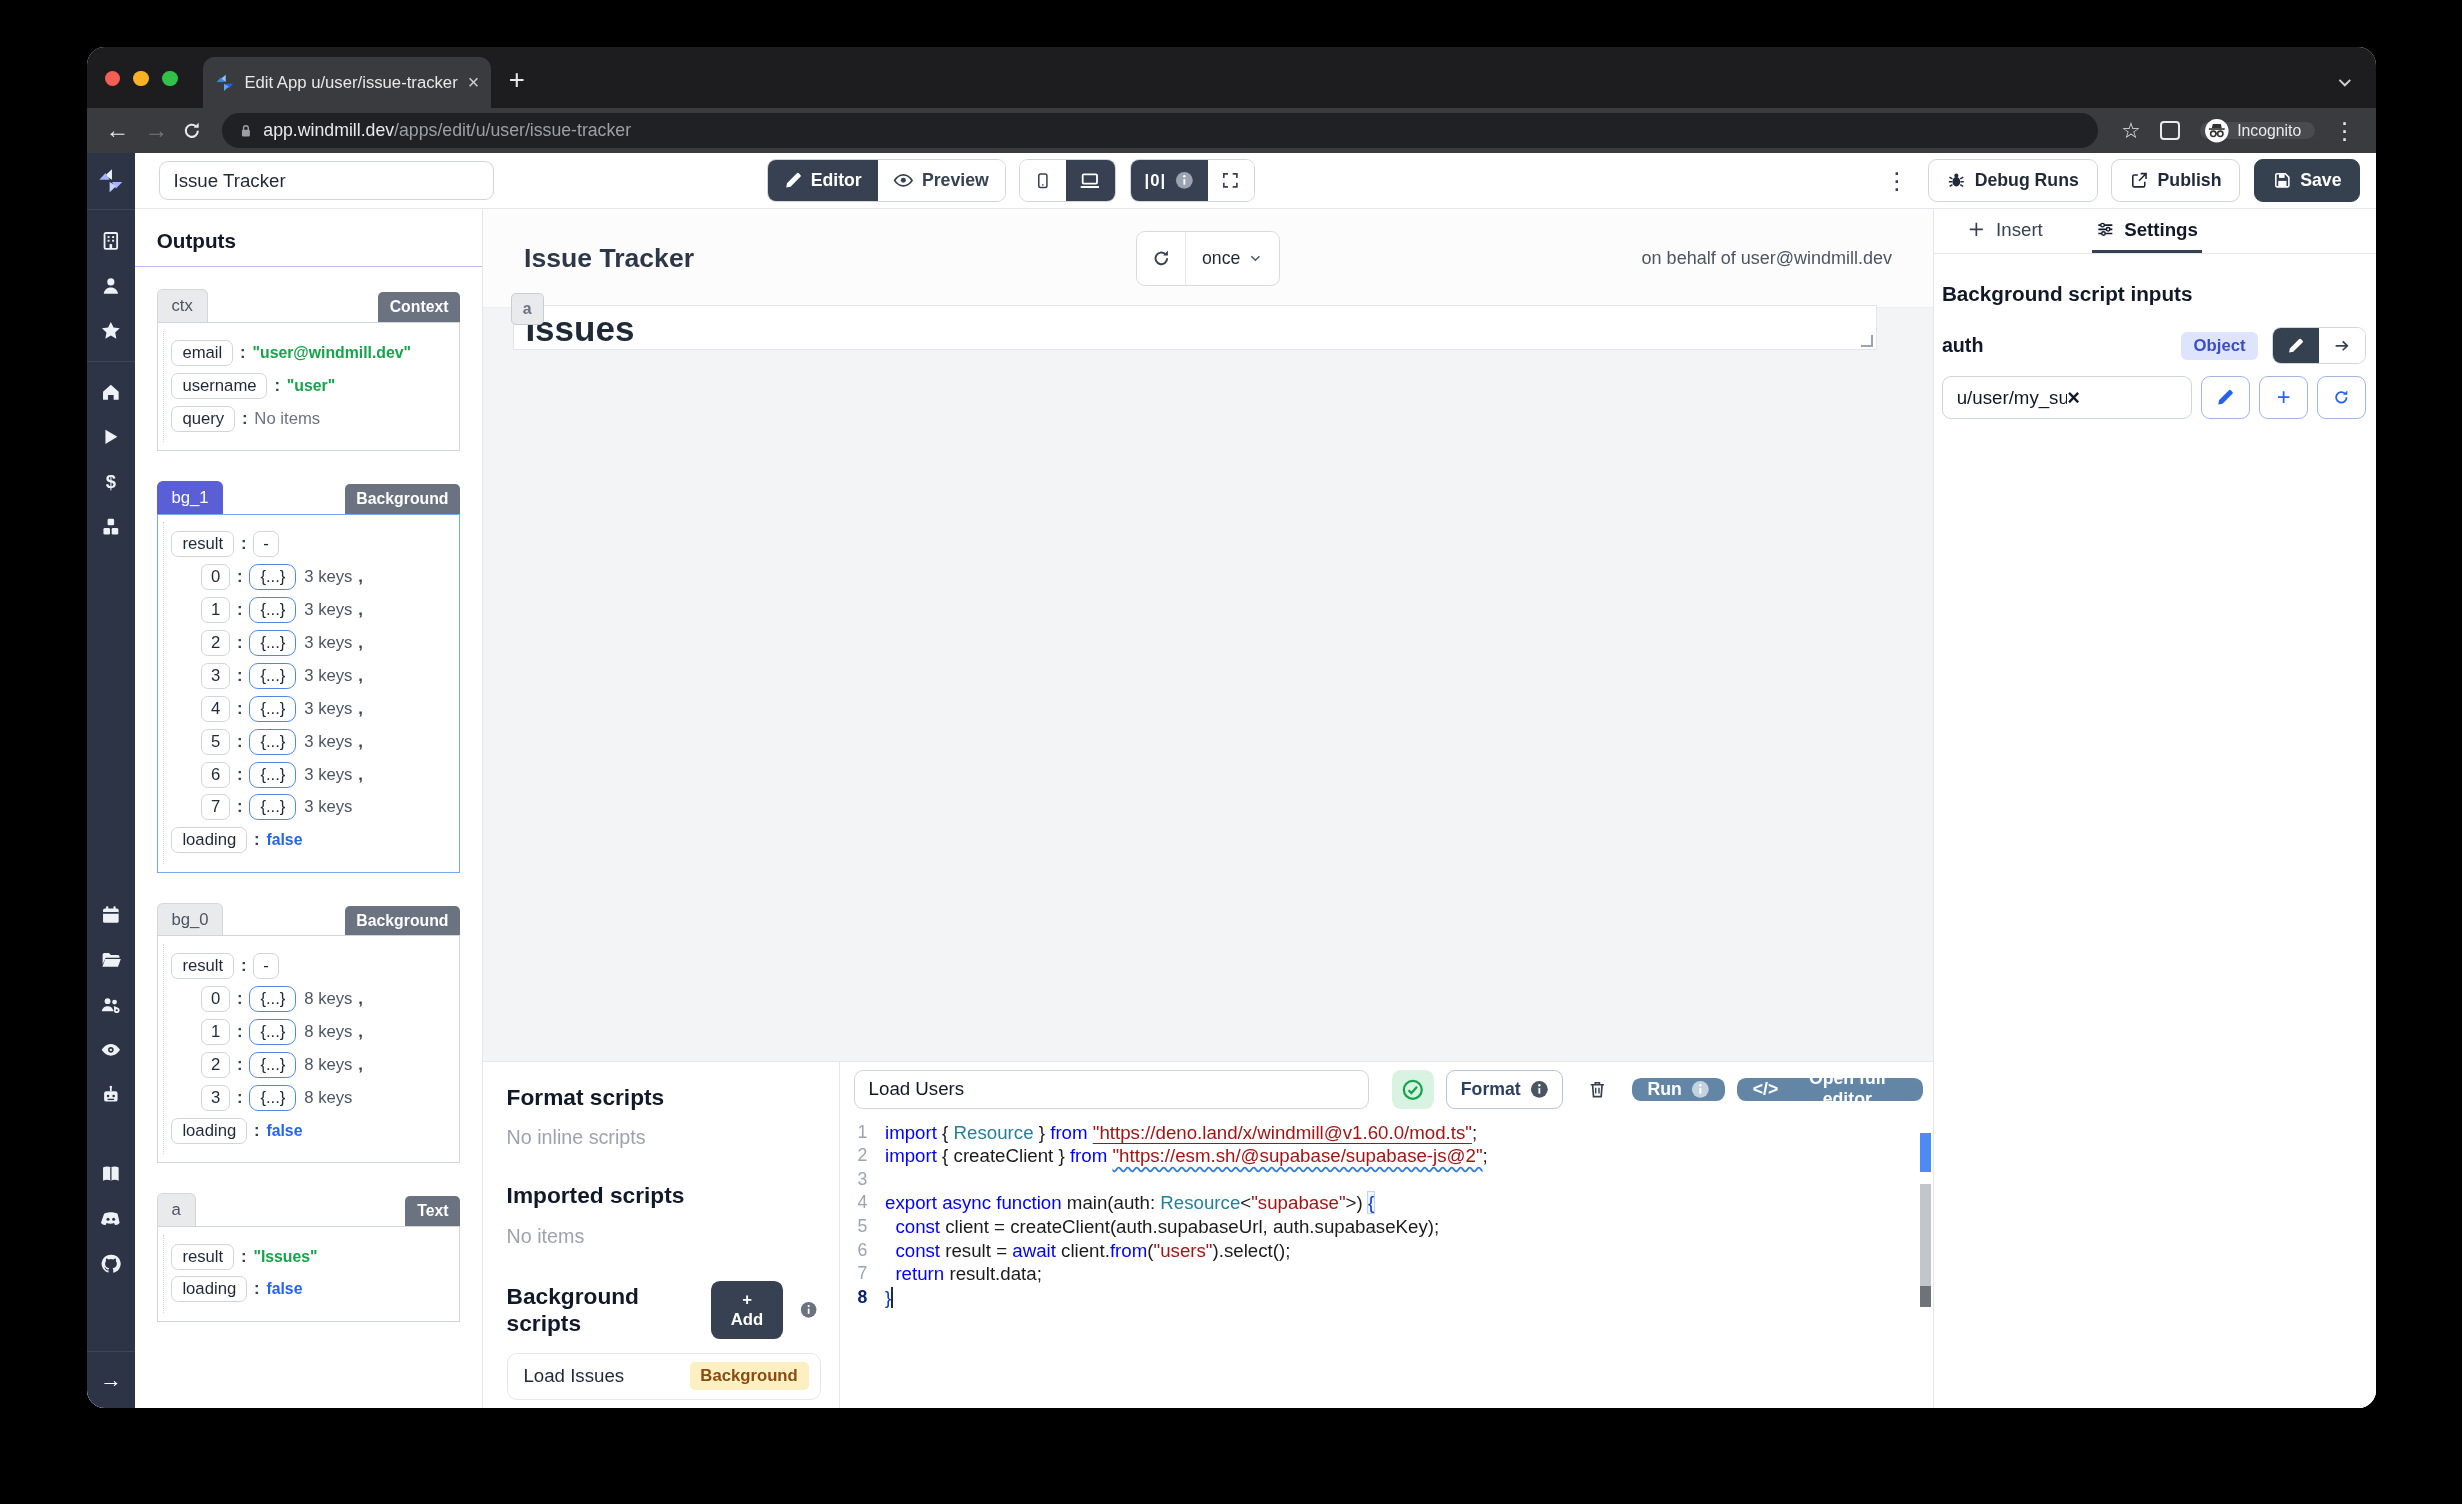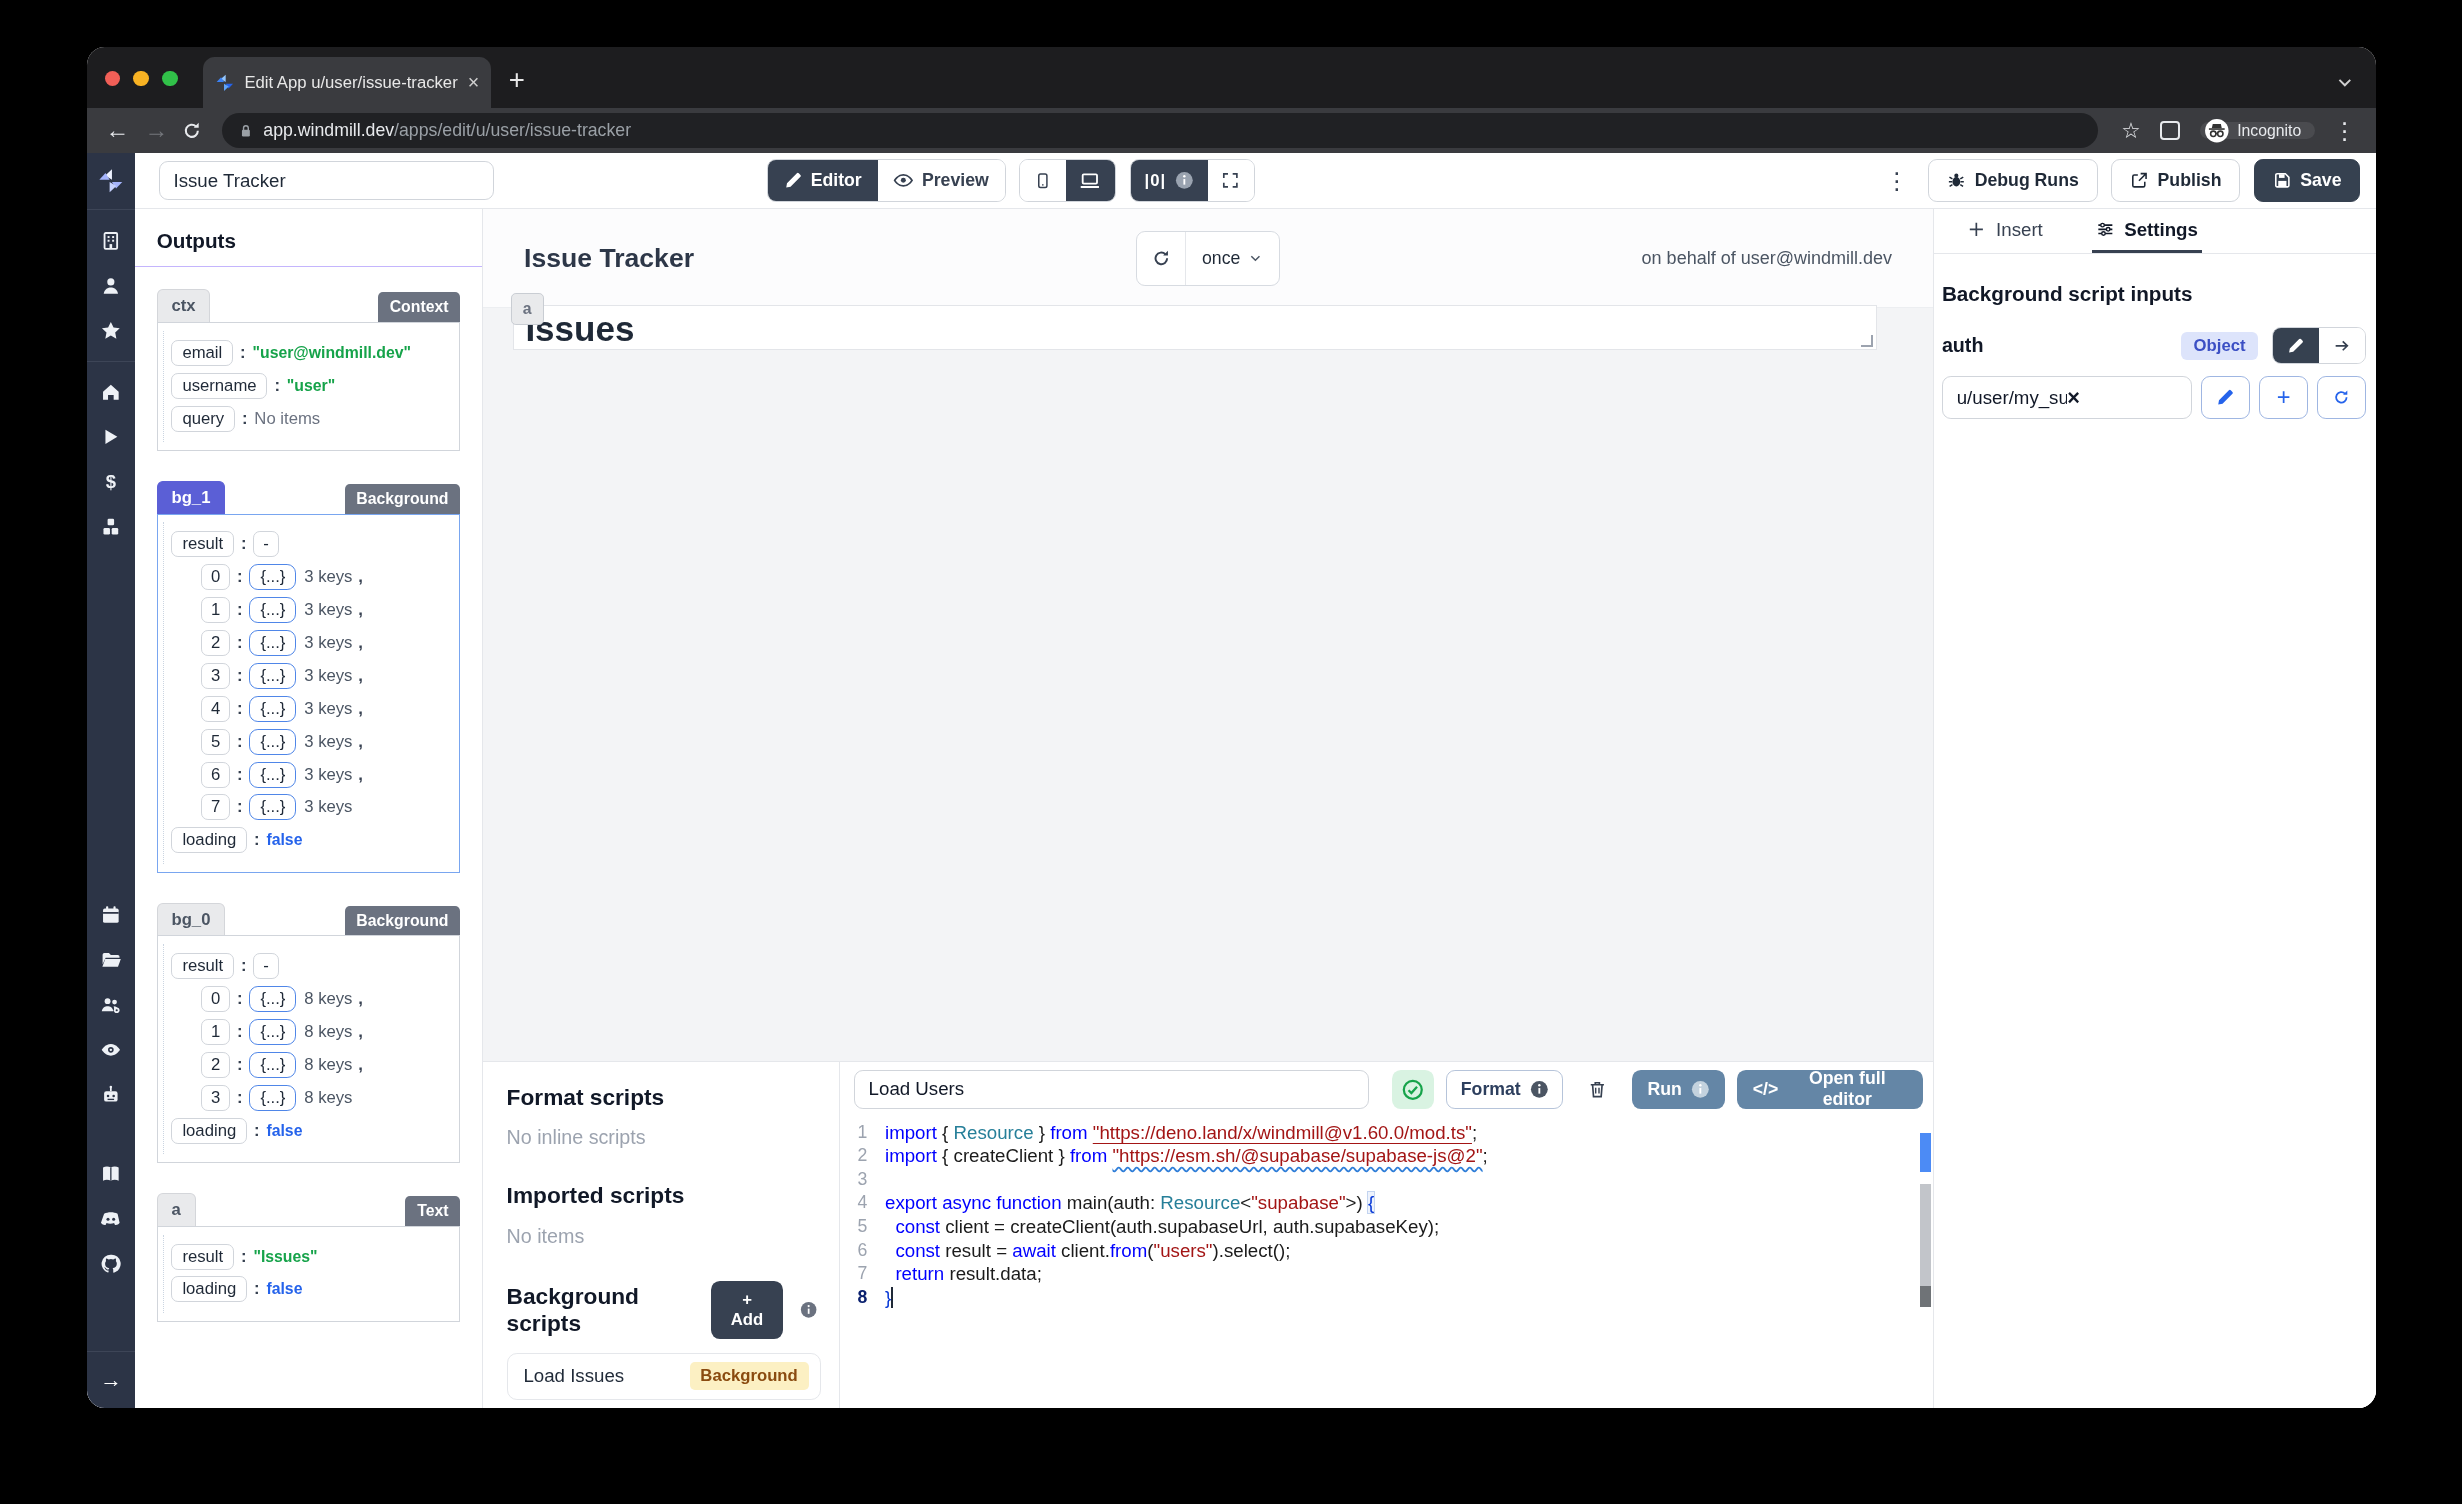--- a/index.html
+++ b/index.html
@@ -64,21 +64,21 @@
   .tbtn .ic{width:18.7px;height:18.7px;}
   .tbtn.dark{background:#364150;border-color:#364150;color:#fff;}
   
   .appbody{flex:1;display:flex;min-height:0;}
   
   .outputs{width:348px;flex:0 0 auto;border-right:1px solid #e5e7eb;padding:13.8px 0 0 0;overflow:hidden;background:#fff;}
   .out-title{font-size:20.7px;font-weight:800;color:#111827;padding:5.9px 21.7px 13.8px 21.7px;border-bottom:1px solid #c4b5fd;}
   .out-list{padding:21.7px 21.7px 0 21.7px;}
   .out-sec{margin-bottom:29.6px;}
   .out-head{display:flex;justify-content:space-between;align-items:flex-end;}
-  .out-tab{border:1px solid #d4d6da;background:#e9eaec;color:#4b5563;font-weight:700;font-size:16.7px;
+  .out-tab{border:1px solid #d4d6da;background:#e9eaec;color:#4b5563;font-weight:400;font-size:16.7px;
     padding:5.9px 13.8px;border-radius:5.9px 5.9px 0 0;border-bottom:none;}
   .out-tab.sel{background:#5b5fd6;border-color:#5b5fd6;color:#fff;}
   .out-badge{background:#6b7280;color:#fff;font-weight:700;font-size:15.8px;padding:5.9px 11.8px;border-radius:4.9px 4.9px 0 0;}
   .out-box{border:1px solid #d1d5db;background:#fff;padding:9.9px 11.8px 11.8px 13.8px;position:relative;}
   .out-box.sel{border-color:#79a6f0;}
   .out-box::before{content:"";position:absolute;left:4.9px;top:7.9px;bottom:7.9px;border-left:1px dotted #cbd5e1;}
   .orow{display:flex;align-items:center;margin:6.9px 0;font-size:16.7px;color:#374151;white-space:nowrap;}
   .orow.indent{margin-left:29.6px;}
   .pill{border:1px solid #d1d5db;border-radius:6.9px;padding:2px 9.9px;font-size:16.7px;color:#1f2937;background:#fff;}
   .pill.small{padding:2px 8.9px;}
@@ -121,21 +121,21 @@
   
   .codep{flex:1;display:flex;flex-direction:column;min-width:0;}
   .codehead{display:flex;align-items:center;gap:11.8px;padding:7.9px 9.9px 7.9px 13.8px;flex:0 0 auto;}
   .codename{width:548px;height:39px;border:1px solid #d1d5db;border-radius:8.9px;padding:0 13.8px;font-size:18.7px;color:#111827;}
   .checkchip{width:45px;height:39px;background:#d9f3e2;border-radius:8.9px;display:flex;align-items:center;justify-content:center;color:#16a34a;margin-left:11.8px;}
   .checkchip .ic{width:23.6px;height:23.6px;}
   .formatbtn{display:flex;align-items:center;gap:8.9px;height:39px;padding:0 13.8px;background:#fff;border:1px solid #b6c4da;
     border-radius:8.9px;color:#2d3f5e;font-weight:700;font-size:17.7px;}
   .trashbtn{width:47px;height:39px;background:#fff;border:1px solid transparent;border-radius:8.9px;display:flex;align-items:center;justify-content:center;color:#374151;}
   .trashbtn .ic{width:20.7px;height:20.7px;}
-  .bluebtn{display:flex;align-items:center;gap:8.9px;height:39px;padding:0 15.8px;background:#6486a6;border:none;
+  .bluebtn{display:flex;align-items:center;gap:8.9px;height:23px;padding:0 15.8px;background:#6486a6;border:none;
     border-radius:8.9px;color:#fff;font-weight:700;font-size:17.7px;justify-content:flex-end;}
   .bluebtn .infoc{color:#c3d2de;}
   .codearea{flex:1;position:relative;font-family:"DejaVu Sans Mono","Liberation Mono",monospace;font-size:18.7px;overflow:hidden;padding-top:3.9px;}
   .code-line{display:flex;height:23.6px;line-height:23.6px;white-space:pre;}
   .gut{width:45px;text-align:right;padding-right:17.7px;color:#9ca3af;flex:0 0 auto;font-size:17.7px;}
   .gut.active{color:#0b216f;font-weight:700;}
   .ct{color:#1b1b1b;}
   .kw{color:#0000ff;}
   .ty{color:#267f99;}
   .st{color:#a31515;}

